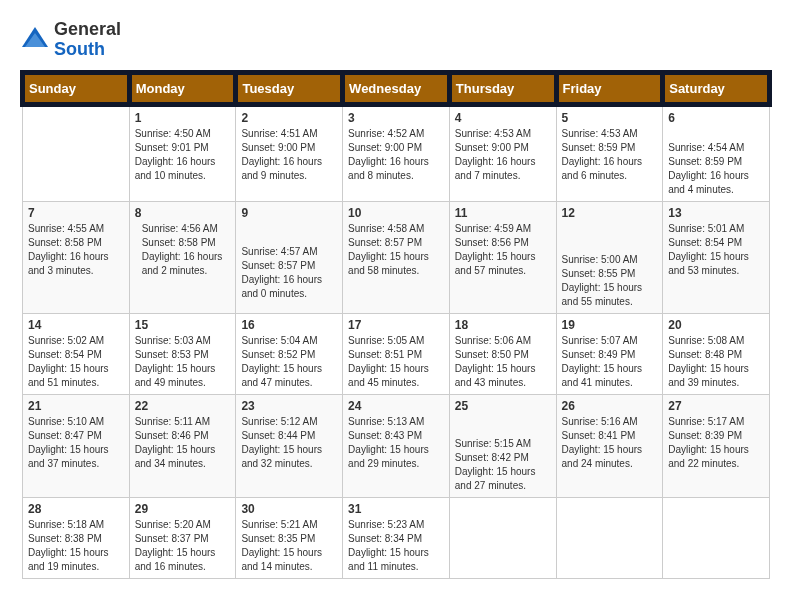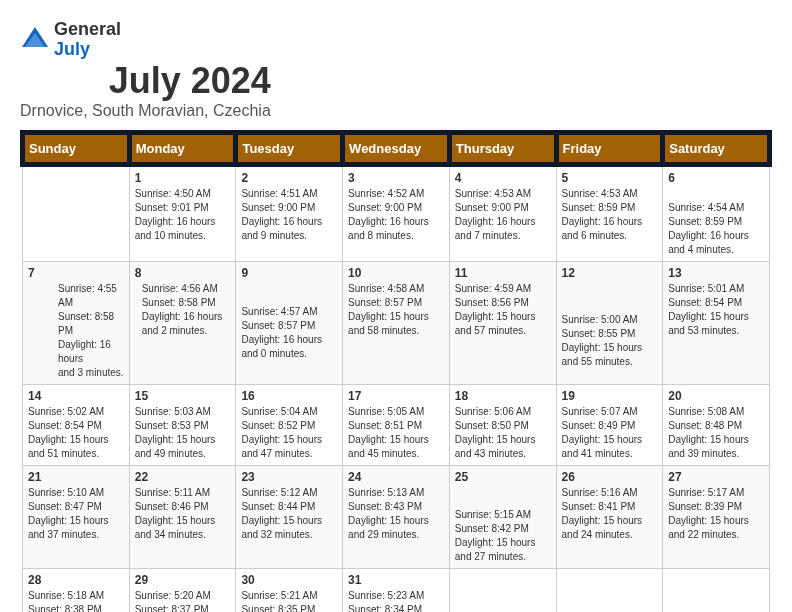--- a/index.html
+++ b/index.html
@@ -99,26 +99,22 @@
 <body>
 
 <div class="header">
   <div class="logo">
     <svg class="logo-icon" viewBox="0 0 30 30">
       <polygon points="15,2 28,22 2,22" fill="#1565c0"></polygon>
       <polygon points="15,8 25,22 5,22" fill="#4a90d9"></polygon>
     </svg>
     <div class="logo-text">
       <span class="logo-general">General</span>
-      <span class="logo-blue">July</span>
+      <span class="logo-blue">South</span>
     </div>
-  </div>
-  <div class="title-section">
-    <div class="month-title">July 2024</div>
-    <div class="location">Drnovice, South Moravian, Czechia</div>
   </div>
 </div>
 
 <table class="calendar">
   <thead>
     <tr>
     <th>Sunday</th>
         <th>Monday</th>
         <th>Tuesday</th>
         <th>Wednesday</th>
@@ -169,21 +165,21 @@
           <span class="day-number">6</span>
           <div class="day-info" style="white-space: pre-line; margin-top: 16px;">Sunrise: 4:54 AM
 Sunset: 8:59 PM
 Daylight: 16 hours
 and 4 minutes.</div>
         </td>
       </tr>
       <tr>
         <td>
           <span class="day-number">7</span>
-          <div class="day-info" style="white-space: pre-line; margin-left: 30px;">Sunrise: 4:55 AM
+          <div class="day-info" style="white-space: pre-line;">Sunrise: 4:55 AM
 Sunset: 8:58 PM
 Daylight: 16 hours
 and 3 minutes.</div>
         </td>
         <td>
           <span class="day-number">8</span>
           <div class="day-info" style="white-space: pre-line; margin-left: 7px;">Sunrise: 4:56 AM
 Sunset: 8:58 PM
 Daylight: 16 hours
 and 2 minutes.</div>

